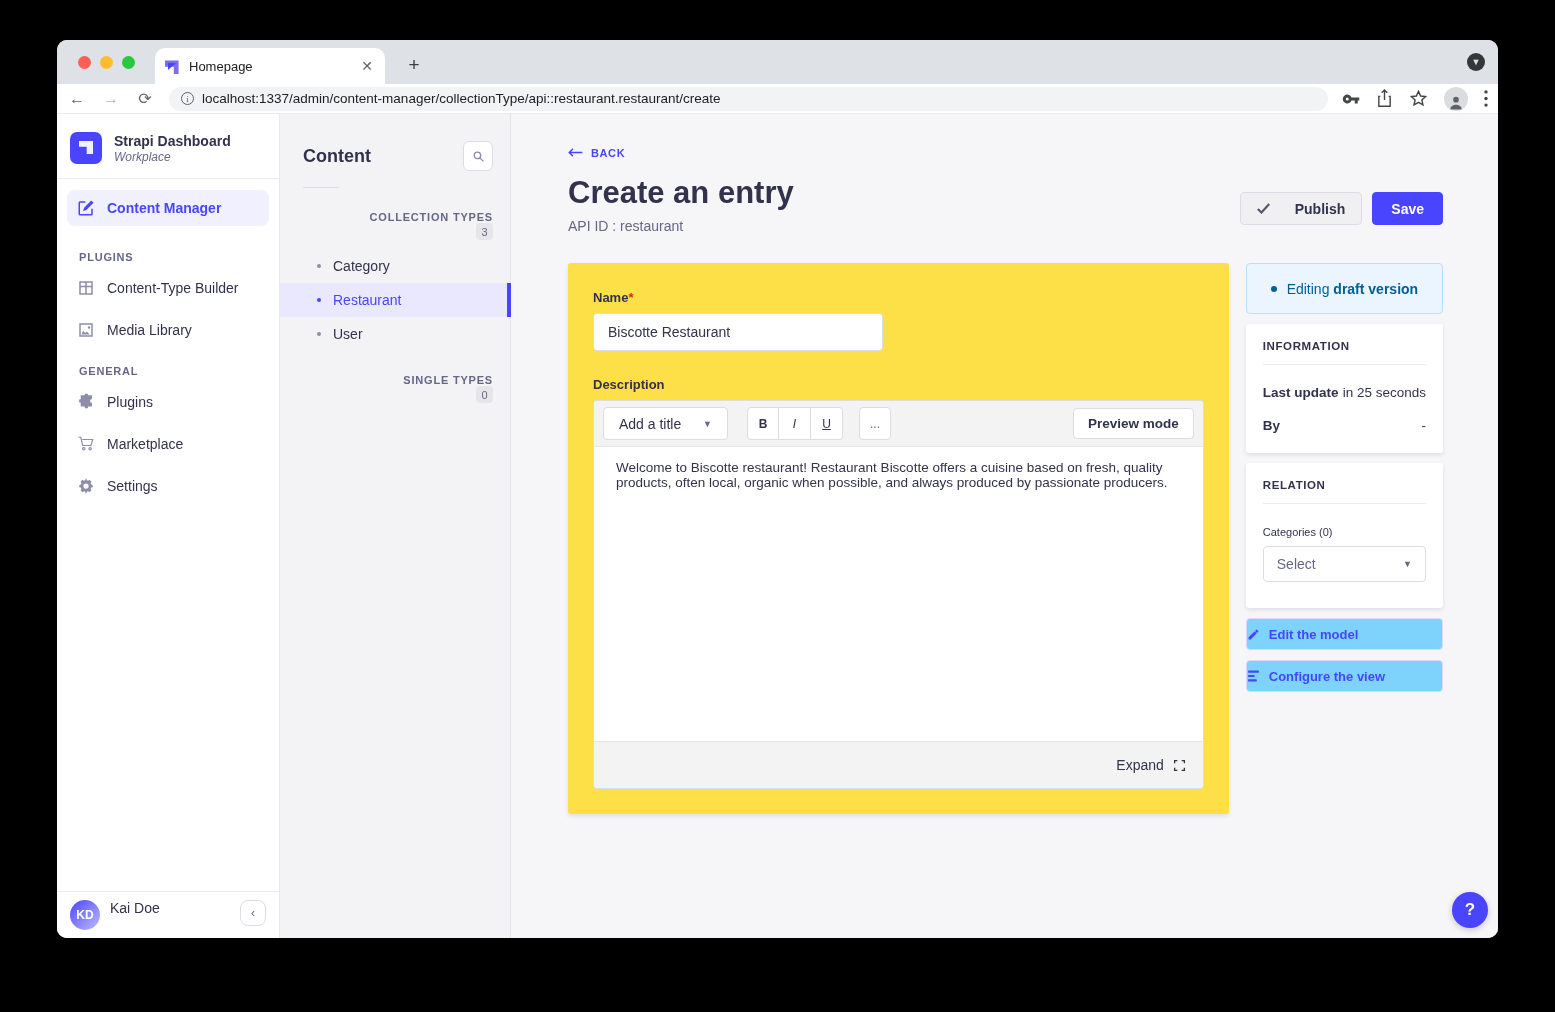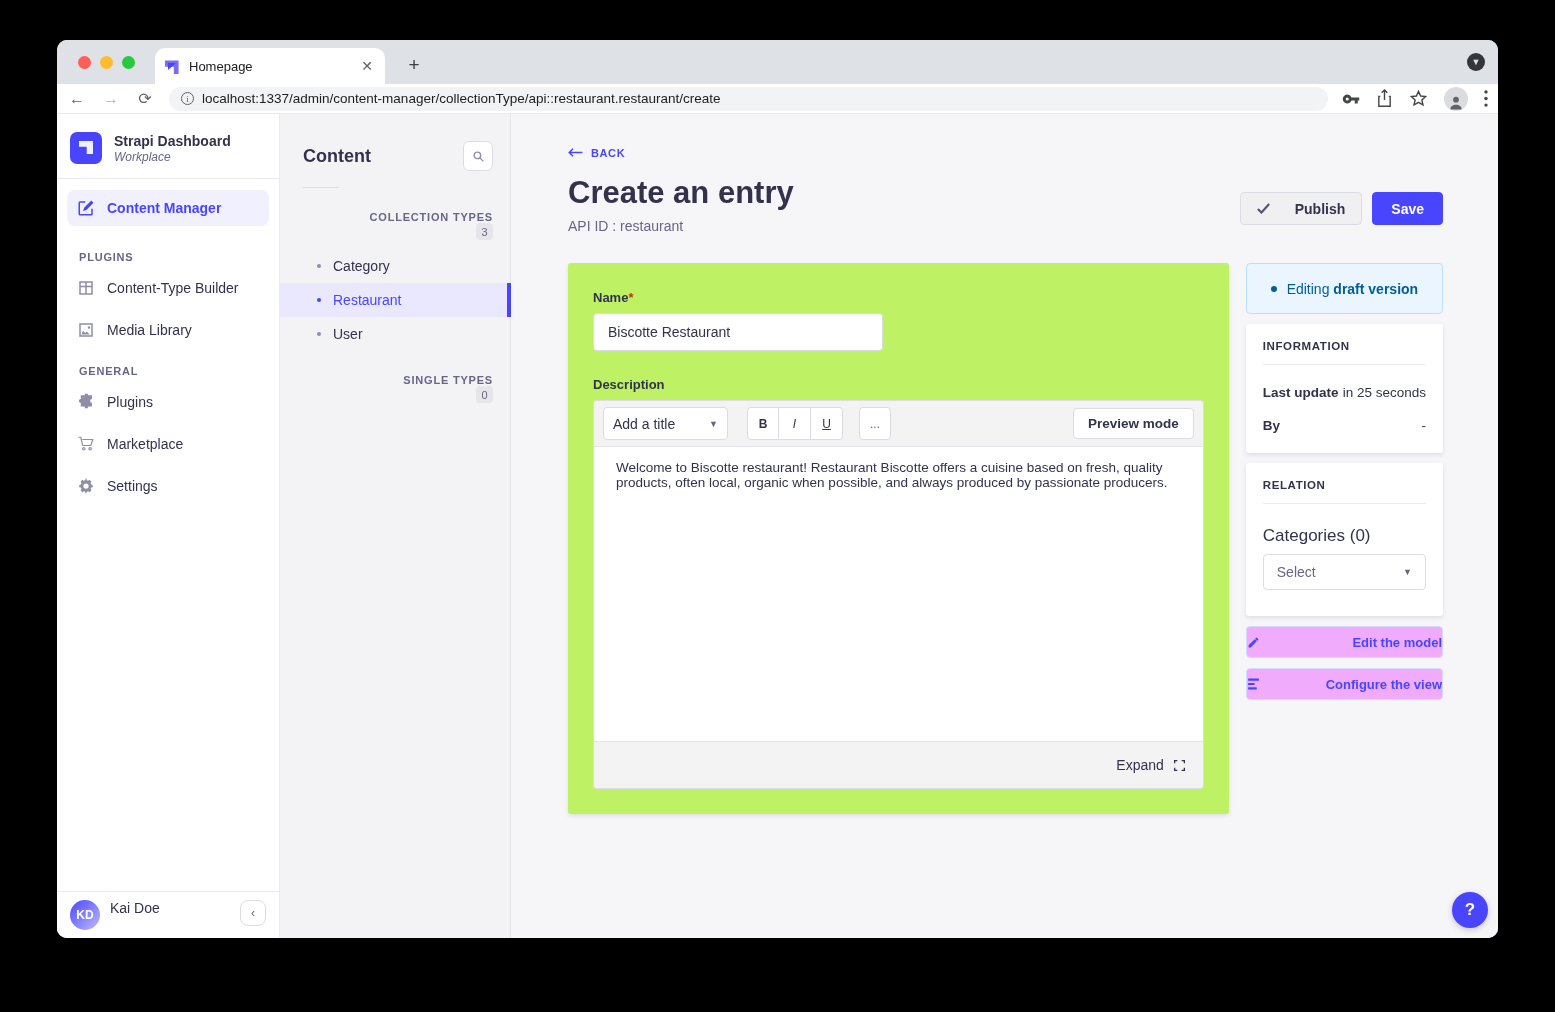--- a/index.html
+++ b/index.html
@@ -69,51 +69,51 @@
   .main { flex:1; position:relative; padding:30px 55px 0 57px; overflow:hidden; }
   .backlink { display:inline-flex; align-items:center; gap:8px; color:#4945ff; font-size:11px; font-weight:bold; letter-spacing:.6px; }
   .hdr { display:flex; justify-content:space-between; align-items:flex-start; }
   .page-title { font-size:31px; font-weight:bold; color:#32324d; margin-top:13px; }
   .page-sub { font-size:14px; color:#666687; margin-top:7px; }
   .hdr-btns { display:flex; gap:10px; margin-top:30px; }
   .btn-pub { display:flex; align-items:center; gap:25px; background:#f0f0f3; border:1px solid #dcdce4; border-radius:4px; padding:0 16px; height:33px; font-size:14px; font-weight:bold; color:#32324d; }
   .btn-save { background:#4945ff; border-radius:4px; padding:0 18px; height:33px; font-size:14px; font-weight:bold; color:#fff; display:flex; align-items:center; border:1px solid #4945ff; }
 
   .main-body { display:flex; gap:17px; margin-top:29px; align-items:flex-start; }
-  .card { width:688px; height:551px; background:#bef264; border-radius:3px; box-shadow:0 2px 4px rgba(33,33,52,.1); padding:27px 25px; }
+  .card { width:688px; height:551px; background:#fde047; border-radius:3px; box-shadow:0 2px 4px rgba(33,33,52,.1); padding:27px 25px; }
   .fld-label { font-size:13px; font-weight:bold; color:#32324d; }
   .req { color:#d02b20; }
   .txt-input { margin-top:8px; width:290px; height:38px; border:1px solid #dcdce4; border-radius:4px; padding:0 14px; font-size:14px; color:#32324d; font-family:inherit; background:#fff; }
   .desc-label { margin-top:26px; }
   .editor { margin-top:8px; border:1px solid #dcdce4; border-radius:3px; overflow:hidden; }
   .ed-toolbar { height:46px; background:#f3f3f4; display:flex; align-items:center; padding:0 9px; gap:8px; border-bottom:1px solid #e3e3e8; }
-  .ed-select { width:125px; height:33px; background:#fff; border:1px solid #dcdce4; border-radius:4px; display:flex; align-items:center; justify-content:space-between; padding:0 9px; font-size:14px; color:#32324d; margin-right:11px; }
+  .ed-select { width:125px; height:33px; background:#fff; border:1px solid #dcdce4; border-radius:4px; display:flex; align-items:center; justify-content:space-between; padding:0 15px; font-size:14px; color:#32324d; margin-right:11px; }
   .caret { font-size:9px; color:#666687; }
   .biu { display:flex; }
   .biu button { width:32px; height:33px; background:#fff; border:1px solid #dcdce4; border-left-width:0; font-size:12px; color:#32324d; font-family:inherit; }
   .biu button:first-child { border-left-width:1px; border-radius:4px 0 0 4px; }
   .biu button:last-child { border-radius:0 4px 4px 0; }
   .b-b{font-weight:bold;} .b-i{font-style:italic; font-family:"Liberation Serif",serif;} .b-u{text-decoration:underline;}
   .ed-more { width:32px; height:33px; background:#fff; border:1px solid #dcdce4; border-radius:4px; color:#666687; font-size:12px; margin-left:8px; }
   .ed-preview { margin-left:auto; height:31px; background:#fff; border:1px solid #dcdce4; border-radius:4px; padding:0 14px; font-size:13.5px; font-weight:bold; color:#32324d; }
   .ed-content { height:294px; background:#fff; padding:14px 22px; font-size:13.5px; line-height:14.5px; color:#32324d; }
   .ed-footer { height:47px; background:#f3f3f4; border-top:1px solid #e3e3e8; display:flex; align-items:center; justify-content:flex-end; padding:0 17px; gap:9px; font-size:14px; color:#32324d; }
 
   
   .aside { width:206px; display:flex; flex-direction:column; }
   .draftbox { height:51px; background:#eaf5ff; border:1px solid #b8e1ff; border-radius:4px; display:flex; align-items:center; justify-content:center; gap:10px; color:#006096; font-size:14px; }
   .draftbox .dd { width:6px; height:6px; border-radius:50%; background:#006096; }
   .acard { background:#fff; border-radius:3px; box-shadow:0 2px 4px rgba(33,33,52,.1); padding:16px 17px; margin-top:10px; }
   .acard-title { font-size:11.5px; font-weight:bold; letter-spacing:.6px; color:#32324d; }
   .acard-div { height:1px; background:#eaeaef; margin:12px 0 0 0; }
   .inforow { display:flex; justify-content:space-between; margin-top:20px; font-size:13.5px; color:#32324d; }
   .inforow b { font-weight:bold; }
-  .rel-label { margin-top:22px; font-size:17px; color:#32324d; }
+  .rel-label { margin-top:22px; font-size:11px; color:#32324d; }
   .rel-select { margin-top:8px; height:36px; border:1px solid #dcdce4; border-radius:4px; background:#fff; display:flex; align-items:center; justify-content:space-between; padding:0 13px; font-size:14px; color:#666687; margin-bottom:10px; }
-  .linkbtn { margin-top:10px; height:32px; border-radius:4px; background:#f0abfc; border:1px solid #d9d8ff; color:#4945ff; font-size:13px; font-weight:bold; display:flex; align-items:center; justify-content:space-between; gap:9px; }
+  .linkbtn { margin-top:10px; height:32px; border-radius:4px; background:#7dd3fc; border:1px solid #d9d8ff; color:#4945ff; font-size:13px; font-weight:bold; display:flex; align-items:center; justify-content:flex-start; gap:9px; }
   .fab { position:absolute; right:10px; bottom:10px; width:36px; height:36px; border-radius:50%; background:#4945ff; color:#fff; font-size:17px; font-weight:bold; display:flex; align-items:center; justify-content:center; box-shadow:0 2px 6px rgba(0,0,0,.2); }
 </style>
 </head>
 <body>
 
 <div class="window">
 
   <div class="tabstrip">
     <div class="traffic">
       <span class="t-red"></span>

